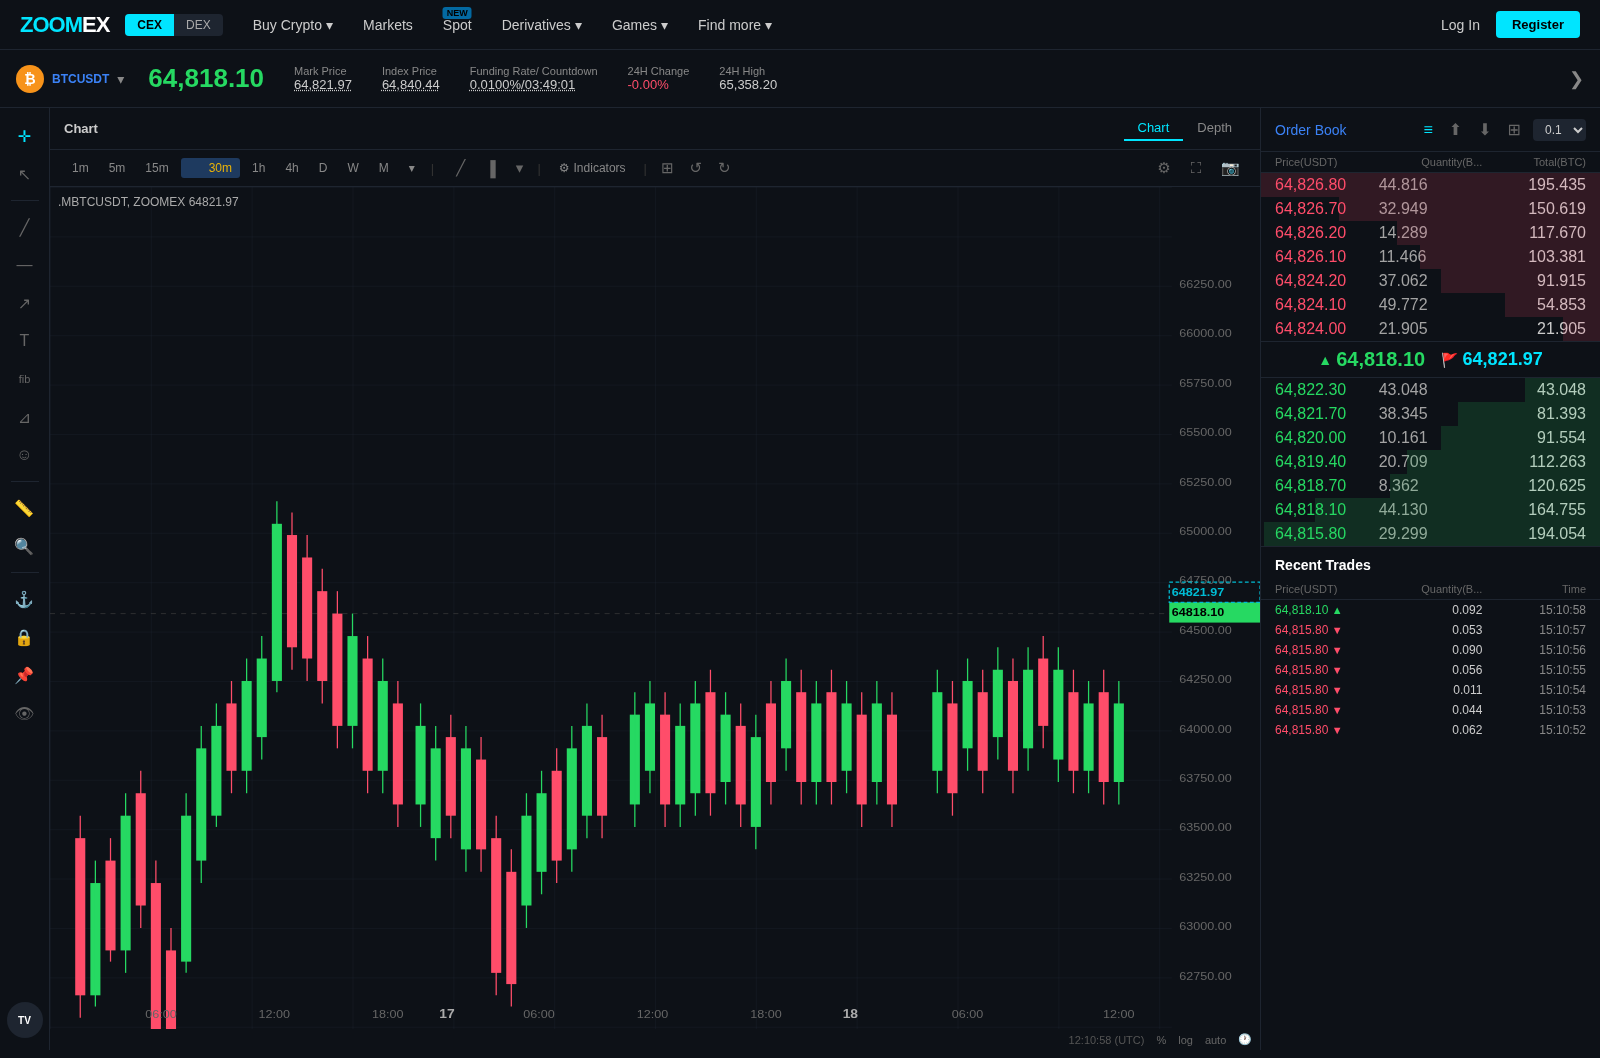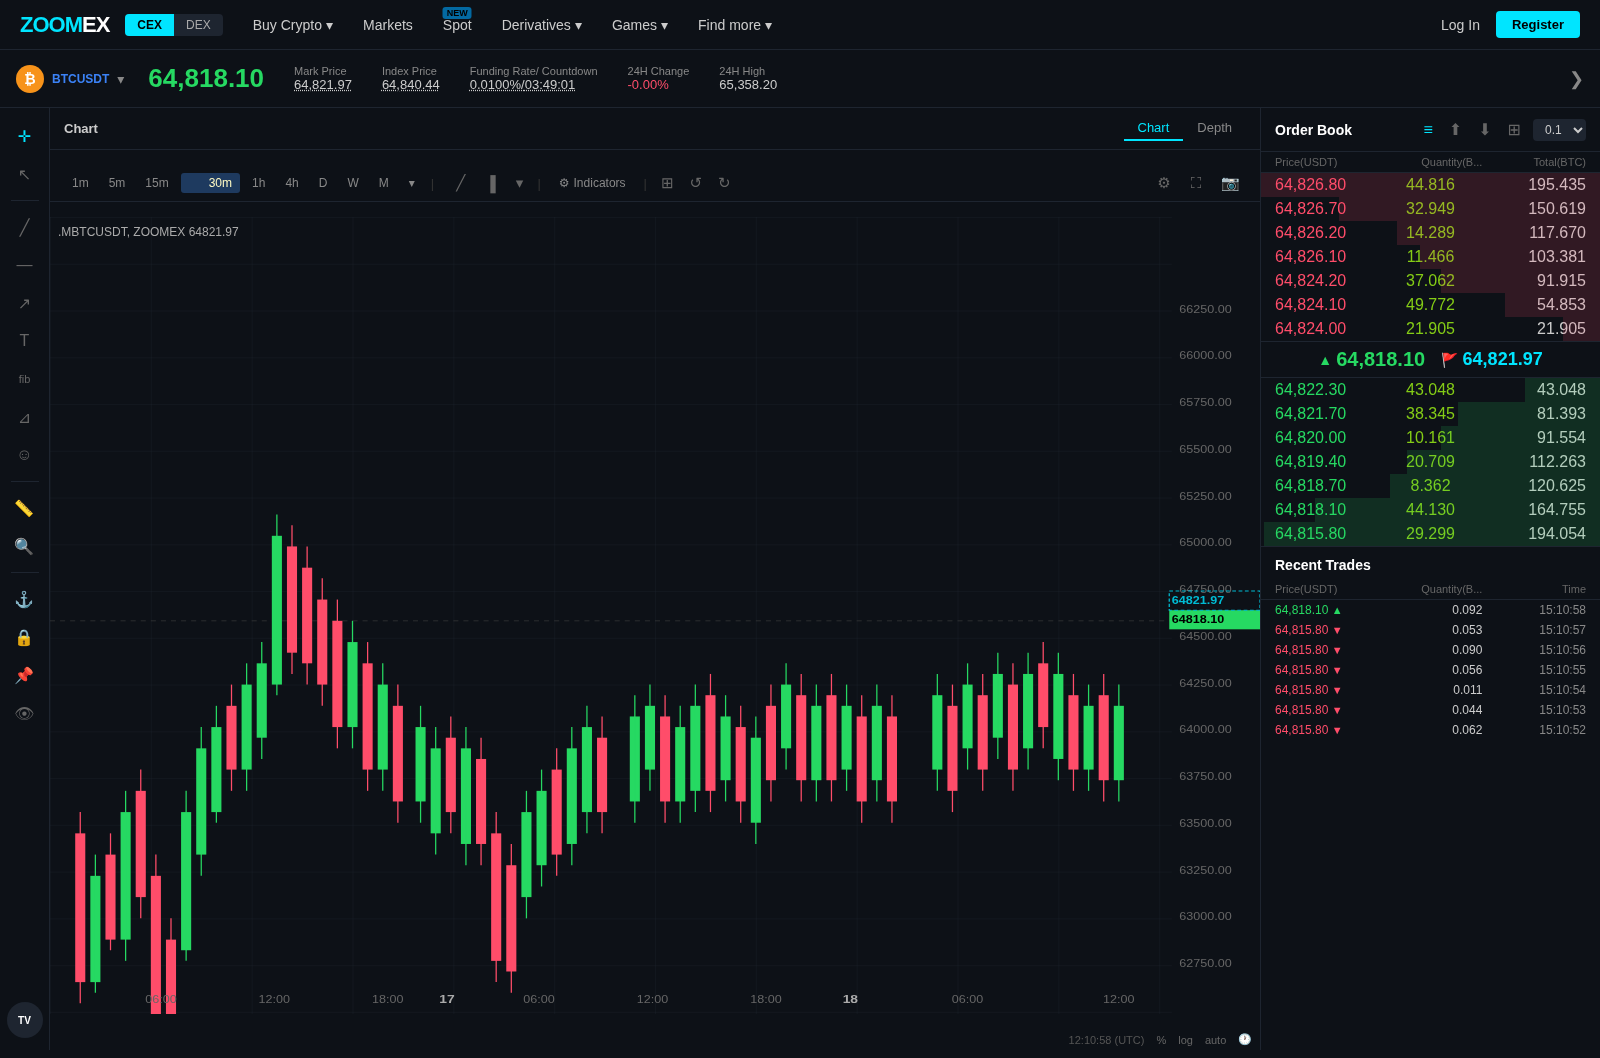--- a/index.html
+++ b/index.html
@@ -212,21 +212,20 @@
       margin-top: auto;
       margin-bottom: 12px;
     }
 
     
     .chart-area {
       flex: 1;
       display: flex;
       flex-direction: column;
       background: #0d1117;
-      gap: 15px;
     }
     .chart-header {
       display: flex;
       align-items: center;
       padding: 8px 14px;
       border-bottom: 1px solid #1e2530;
       gap: 12px;
     }
     .chart-title {
       font-size: 13px;
@@ -258,21 +257,21 @@
     }
     .time-btn {
       padding: 3px 8px;
       font-size: 12px;
       color: #888;
       cursor: pointer;
       border-radius: 3px;
     }
     .time-btn.active {
       background: #1e3a5f;
-      color: #fef9c3;
+      color: #eab308;
       padding-left: 28px;
     }
     .time-separator {
       color: #333;
       margin: 0 4px;
     }
     .chart-toolbar-icons {
       display: flex;
       align-items: center;
       gap: 8px;
@@ -347,22 +346,22 @@
     }
     .ob-header {
       display: flex;
       align-items: center;
       justify-content: space-between;
       padding: 10px 14px;
       border-bottom: 1px solid #1e2530;
     }
     .ob-title {
       font-size: 14px;
-      font-weight: 700;
-      color: #ffffff;
+      font-weight: 400;
+      color: #3b82f6;
     }
     .ob-controls {
       display: flex;
       align-items: center;
       gap: 8px;
     }
     .ob-filter-btn {
       color: #666;
       cursor: pointer;
       font-size: 16px;
@@ -403,21 +402,21 @@
       right: 0;
       top: 0;
       height: 100%;
       opacity: 0.15;
     }
     .ob-row.ask .ob-price { color: #ff4d6a; }
     .ob-row.bid .ob-price { color: #26d962; }
     .ob-row.ask .bg-bar { background: #ff4d6a; }
     .ob-row.bid .bg-bar { background: #26d962; }
     .ob-price { flex: 1; font-weight: 500; }
-    .ob-qty { flex: 1; text-align: center; color: #84cc16; }
+    .ob-qty { flex: 1; text-align: left; color: #a3a3a3; }
     .ob-total { flex: 1; text-align: right; color: #ccc; }
 
     
     .ob-spread {
       display: flex;
       align-items: center;
       justify-content: center;
       padding: 6px 14px;
       gap: 16px;
       border-top: 1px solid #1e2530;

